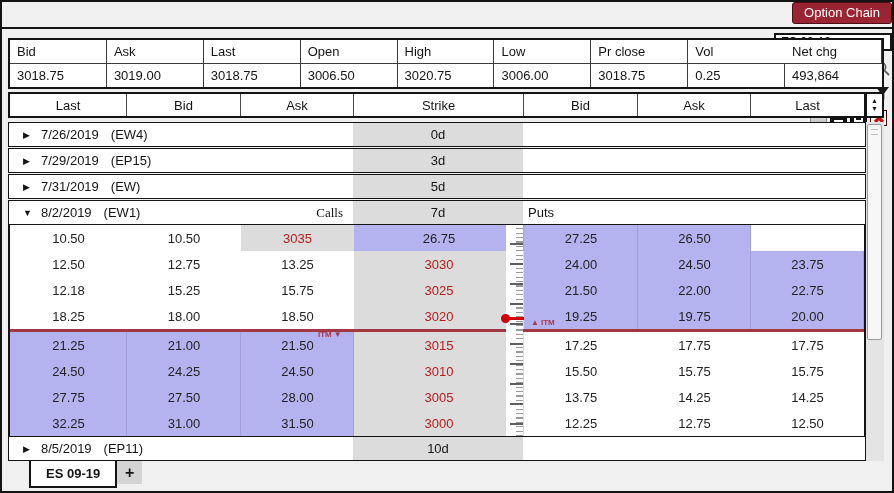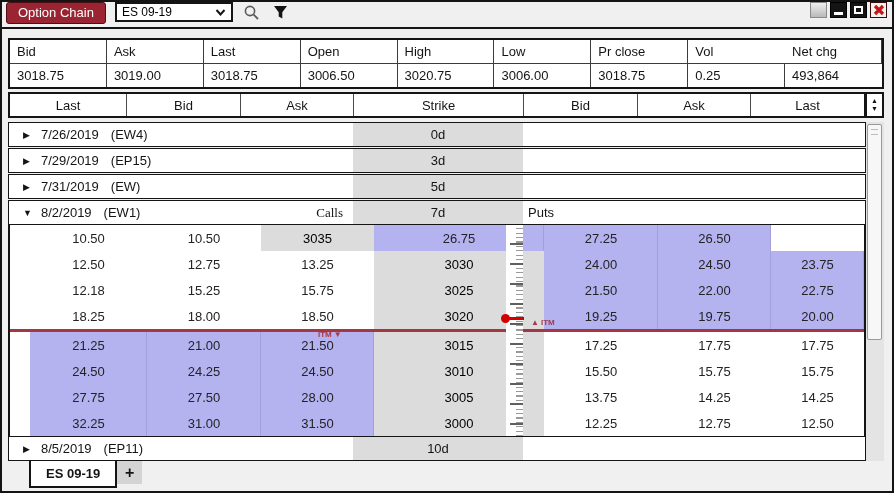--- a/index.html
+++ b/index.html
@@ -6,22 +6,22 @@
   html,body { width:894px; height:493px; }
   body { font-family: "Liberation Sans", "DejaVu Sans", sans-serif; background:#ffffff; }
 
   .window {
     position:relative; width:894px; height:493px;
     border:2px solid #141414; background:var(--window-bg,#f0f0f0); overflow:hidden;
   }
 
   
   .titlebar {
-    height:27px; display:flex; align-items:flex-start; gap:9px;
-    padding-left:4px; border-bottom:2px solid #141414; background:var(--window-bg,#f0f0f0);
+    height:27px; display:flex; align-items:flex-end; gap:9px;
+    padding-left:4px; border-bottom:2px solid #141414; background:var(--window-bg,#f0f0f0);flex-direction:column;
   }
   .title-badge {
     background:var(--accent,#9a2431); color:#fff; border:1px solid #4f0d16;
     border-radius:3px; font-size:13px; padding:2px 11px 3px; line-height:15px;
   }
   .symbol-select {
     width:118px; height:20px; background:#fff; border:2px solid #141414;
     display:flex; align-items:center; justify-content:space-between;
     font-size:12px; padding:0 5px; cursor:default;
   }
@@ -75,23 +75,23 @@
   .expiry-left .arrow { width:18px; font-size:9px; color:#141414; }
   .expiry-left .code { margin-left:12px; }
   .expiry-left .side-label { margin-left:auto; padding-right:10px;font-family:Liberation Serif, serif; }
   .expiry-strike { grid-column:4; background:var(--strike-bg,#dcdcdc); display:flex; align-items:center; justify-content:center; }
   .expiry-puts  { grid-column:5; display:flex; align-items:center; padding-left:5px; }
 
   .data-area {
     position:relative; width:858px; background:#fff;
     border-left:2px solid #141414; border-right:2px solid #141414;
   }
-  .drow { height:26px; font-size:13px; color:#232323; cursor:pointer;margin-left:20px; }
+  .drow { height:26px; font-size:13px; color:#232323; cursor:pointer; }
   .drow .dcell { display:flex; align-items:center; justify-content:center; }
-  .drow .strike { background:var(--strike-bg,#dcdcdc); color:#000000;text-align:right; }
+  .drow .strike { background:var(--strike-bg,#dcdcdc); color:#b91c1c;text-align:right; }
   .drow .itm { background:var(--itm-bg,#b5b2f0); box-shadow:inset -1px 0 0 rgba(0,0,40,0.10); }
 
   .redline { height:3px; background:var(--last-line,#a43744); }
 
   .ruler {
     position:absolute; left:496px; top:0; width:17px; height:211px;
     background-color:#fff;
     background-image:
       repeating-linear-gradient(to bottom, transparent 0, transparent 18px, #5f5f5f 18px, #5f5f5f 20px),
       repeating-linear-gradient(to bottom, transparent 0, transparent 3.2px, #9a9a9a 3.2px, #9a9a9a 4.4px);

